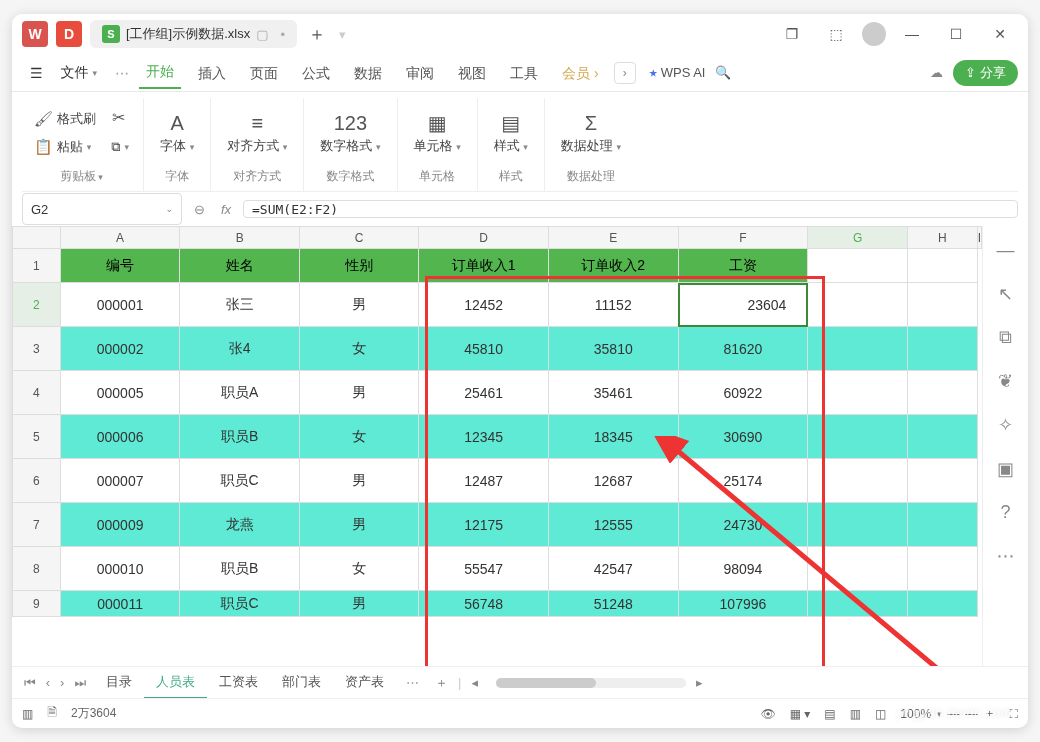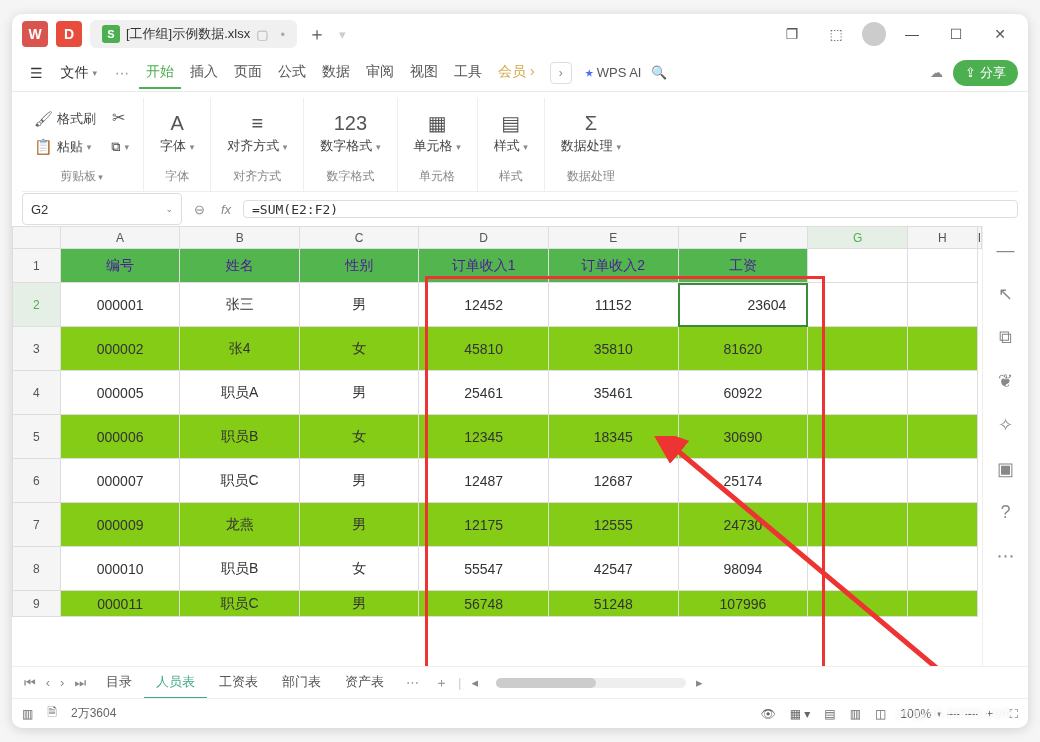--- a/index.html
+++ b/index.html
@@ -48,22 +48,22 @@
   .body { flex:1; display:flex; overflow:hidden; position:relative;}
   .sheet { flex:1; position:relative; overflow:hidden;}
   table.grid { border-collapse:collapse; table-layout:fixed; font-size:14px;}
   .corner { width:48px; height:22px; background:#f5f5f5; border:1px solid #ddd;}
   th.colh { height:22px; background:#f5f5f5; border:1px solid #ddd; font-weight:normal; color:#555; font-size:12px; position:relative;}
   th.colh.active { background:#e6efe6; color:#4caf50;}
   th.rowh { width:48px; background:#f5f5f5; border:1px solid #ddd; font-weight:normal; color:#555; font-size:12px; text-align:center;}
   th.rowh.active { background:#e6efe6; color:#4caf50;}
   th.rowh.r1 { height:34px;}
   td.cell { border:1px solid #ddd; text-align:center; color:#333; height:44px; background:#fff;}
-  tr.hdr td.cell { background:#52b54e; color:#4c1d95; font-weight:500; height:34px;}
-  tr.alt td.cell { background:#84cc16;margin-left:44px;}
+  tr.hdr td.cell { background:#52b54e; color:#000000; font-weight:500; height:34px;}
+  tr.alt td.cell { background:#5eead4;margin-left:44px;}
   td.sel { outline:2px solid #3a8a3a; outline-offset:-2px; background:#fff !important;padding-left:48px;}
   td.partial { height:26px;}
   .annot { position:absolute; border:3px solid #e33; pointer-events:none;}
   .arrow-svg { position:absolute; pointer-events:none;}
   
   .sidepanel { width:46px; border-left:1px solid #eee; display:flex; flex-direction:column; align-items:center; gap:22px; padding:14px 0; color:#888; font-size:18px;}
   
   .tabs-row { height:32px; display:flex; align-items:center; padding:0 8px; border-top:1px solid #eee; gap:4px; font-size:13px;}
   .tabnav { display:flex; gap:2px; align-items:center; color:#888;}
   .tabnav span { padding:2px 4px;}
@@ -104,21 +104,21 @@
     <div class="winbtn">✕</div>
   </div>
 
   <div class="menubar">
     <div class="mfile">☰</div>
     <div class="mfile">
         <span>文件</span>
         <span class="caret">▾</span>
       </div>
     <div class="mfile" style="color:#999;">⋯</div>
-    <div id="menu-items" style="display:flex; gap:2px; align-items:flex-start;">
+    <div id="menu-items" style="display:flex; gap:10px; align-items:flex-end;">
         <div class="mbtn active">开始</div>
         <div class="mbtn">插入</div>
         <div class="mbtn">页面</div>
         <div class="mbtn">公式</div>
         <div class="mbtn">数据</div>
         <div class="mbtn">审阅</div>
         <div class="mbtn">视图</div>
         <div class="mbtn">工具</div>
         <div class="mbtn member">会员 ›</div>
       </div>

